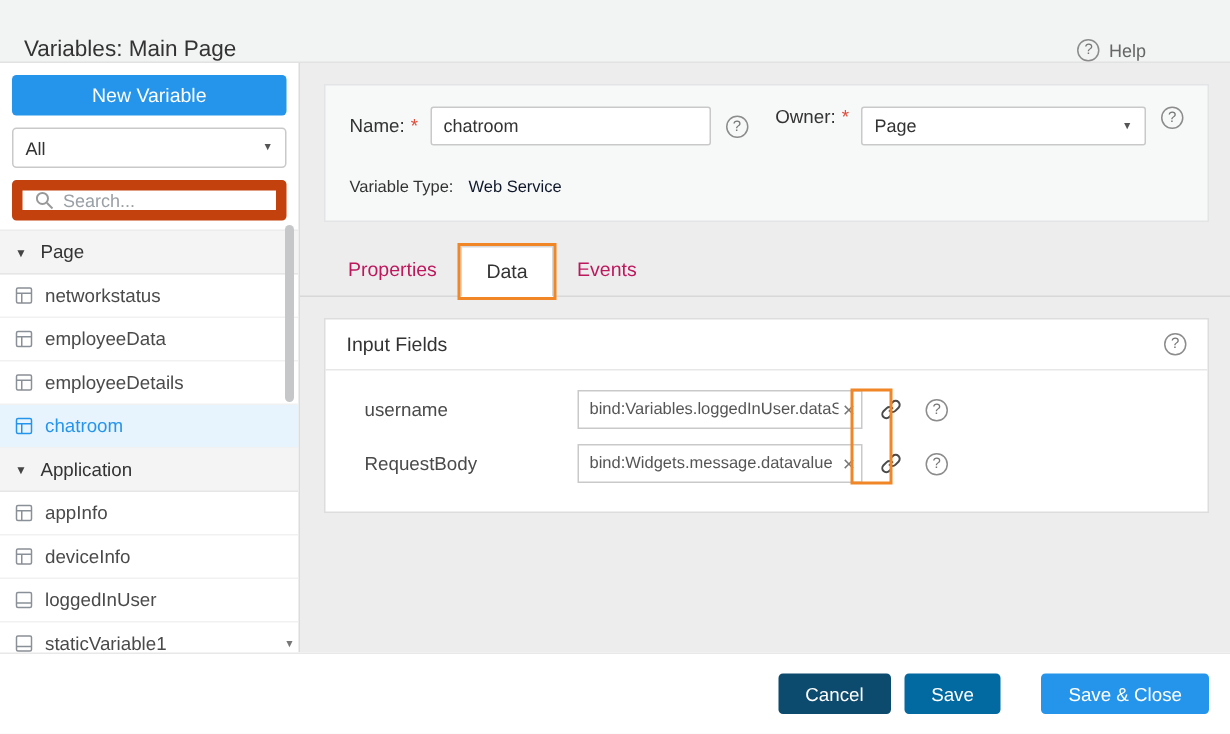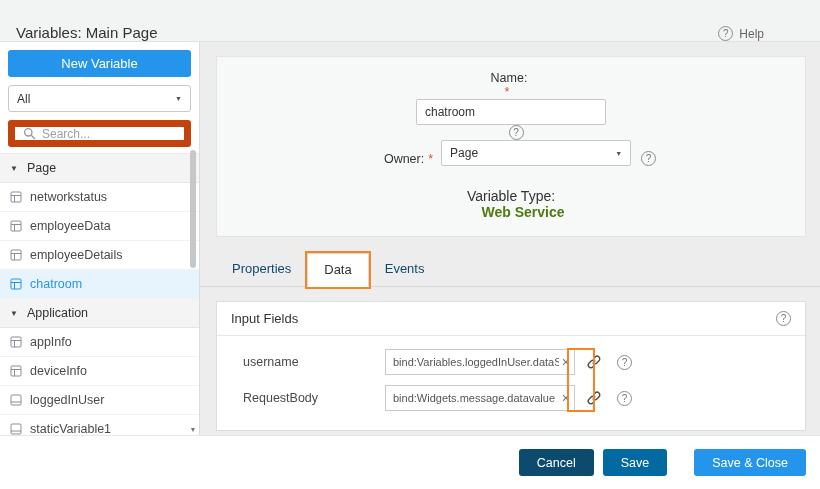--- a/index.html
+++ b/index.html
@@ -64,39 +64,39 @@
   .trow.item.selected .vicon { color: #2595ec; }
   .sb-scroll { position: absolute; top: 108px; bottom: 2px; right: 2px; width: 8px; }
   .sb-thumb { width: 6px; height: 118px; background: #c5c7c9; border-radius: 3px; margin: 0 auto; cursor: pointer; }
   .sb-arrow { position: absolute; bottom: 0; left: 0; width: 100%; text-align: center; font-size: 7px; color: #777; cursor: pointer; }
   
   .main { flex: 1; background: #ededee; position: relative; overflow: hidden; }
   .form-card {
     margin: 14px 14px 0 16px; background: #f7f8f8;
     border: 1px solid #e3e4e5; padding: 14px 16px 16px;
   }
-  .frow { display: flex; align-items: center; font-size: 12.5px; color: #333; flex-direction: column; }
+  .frow { display: flex; align-items: center; font-size: 12.5px; color: #333; }
   .flabel { margin-right: 4px; }
   .req { color: #e04b3a; margin-right: 8px; }
   .text-input {
     width: 190px; height: 26px; border: 1px solid #c9c9c9; border-radius: 2px;
     padding: 0 8px; font-size: 12px; font-family: inherit; color: #333; background: #fff;
   }
-  .owner-group { margin-left: 18px; display: flex; align-items: flex-end; }
+  .owner-group { margin-left: 18px; display: flex; align-items: flex-start; }
   .owner-select {
     width: 190px; height: 26px; border: 1px solid #c9c9c9; border-radius: 2px;
     display: flex; align-items: center; justify-content: space-between;
     padding: 0 8px; font-size: 12px; color: #333; background: #fff; cursor: pointer;
   }
   .frow .qcircle { margin-left: 10px; }
-  .frow2 { margin-top: 22px; display: flex; align-items: center; font-size: 14px; flex-direction: column; }
-  .vt-value { margin-left: 24px; font-weight: bold; color: #4d7c0f; }
+  .frow2 { margin-top: 22px; display: flex; align-items: center; font-size: 11px; }
+  .vt-value { margin-left: 10px; font-weight: normal; color: #0f172a; }
   
   .tabs { display: flex; margin-top: 16px; padding-left: 16px; border-bottom: 1px solid #d8d8d8; }
-  .tab { padding: 8px 16px 9px; font-size: 13px; color: #0c4a6e; cursor: pointer; }
+  .tab { padding: 8px 16px 9px; font-size: 13px; color: #be185d; cursor: pointer; }
   .tab.active {
     background: #fff; border: 1px solid #d8d8d8; border-bottom: 1px solid #fff;
     margin-bottom: -1px; color: #333; outline: 2px solid #f08626;
   }
   
   .panel { margin: 14px 14px 0 16px; background: #fff; border: 1px solid #ddd; }
   .panel-header {
     display: flex; align-items: center; justify-content: space-between;
     padding: 9px 14px; border-bottom: 1px solid #e7e7e7; font-size: 13px; color: #333;
   }

